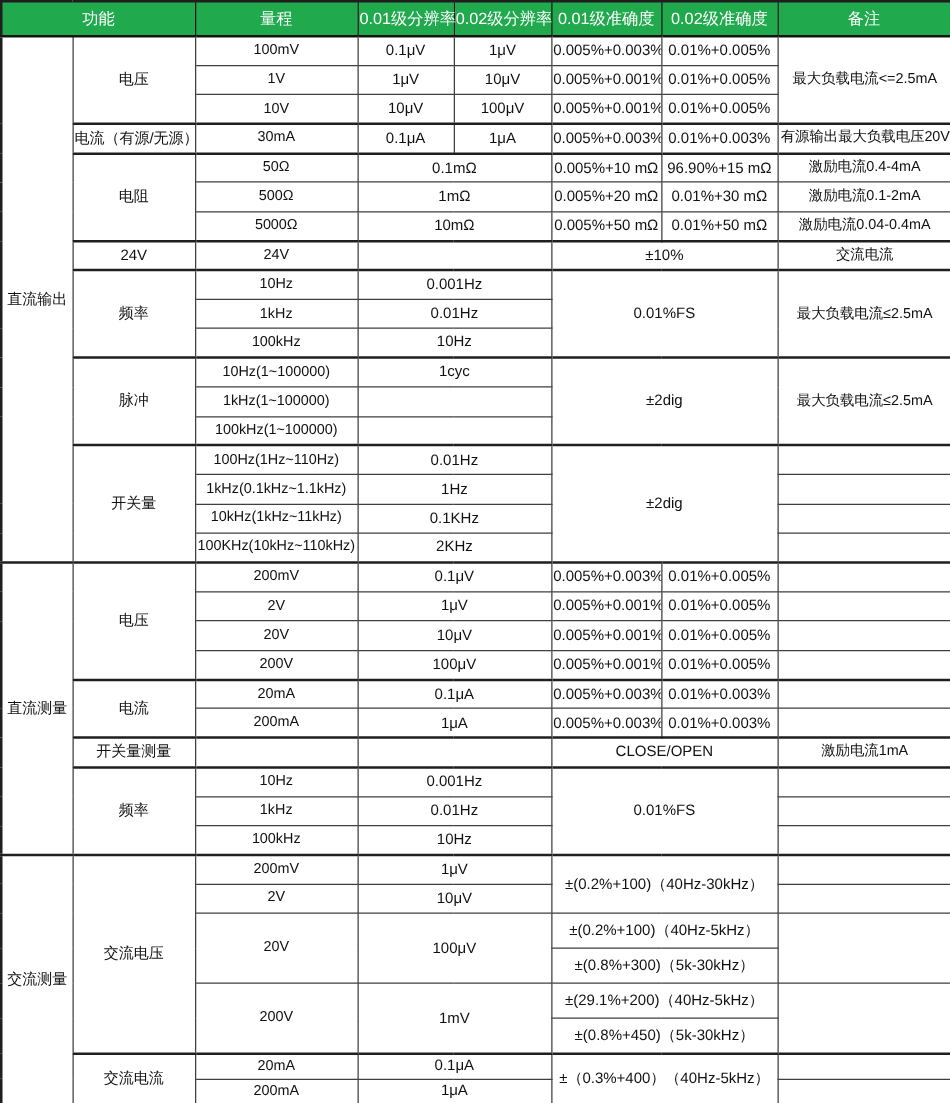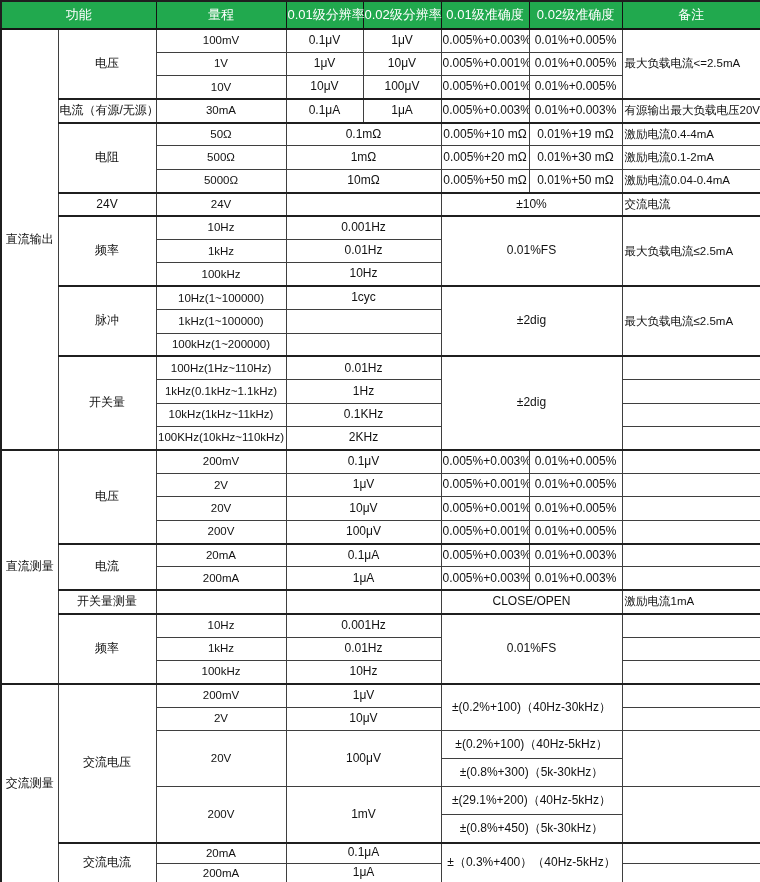--- a/index.html
+++ b/index.html
@@ -32,21 +32,21 @@
     font-size: 12px;
     color: #111111;
     text-align: center;
     vertical-align: middle;
     padding: 0 1px;
     line-height: 1.15;
     white-space: nowrap;
     overflow: hidden;
   }
   td.range, td.note { font-size: 11.5px; }
-  td.note { text-align: left; padding-left: 2px; }
+  td.note { text-align: center; padding-left: 2px; }
   tr.bt > td { border-top: 2px solid #1f1f1f; }
 </style>
 </head>
 <body>
 
 <table class="spec">
   <colgroup>
     <col style="width:57px">
       <col style="width:98px">
       <col style="width:130px">
@@ -98,21 +98,21 @@
     <td>1μA</td>
     <td>0.005%+0.003%</td>
     <td>0.01%+0.003%</td>
     <td class="note">有源输出最大负载电压20V</td>
   </tr>
   <tr class="bt">
     <td rowspan="3">电阻</td>
     <td class="range">50Ω</td>
     <td colspan="2">0.1mΩ</td>
     <td>0.005%+10 mΩ</td>
-    <td>0.01%+19 mΩ</td>
+    <td>96.90%+15 mΩ</td>
     <td class="note">激励电流0.4-4mA</td>
   </tr>
   <tr>
     <td class="range">500Ω</td>
     <td colspan="2">1mΩ</td>
     <td>0.005%+20 mΩ</td>
     <td>0.01%+30 mΩ</td>
     <td class="note">激励电流0.1-2mA</td>
   </tr>
   <tr>
@@ -149,21 +149,21 @@
     <td class="range">10Hz(1~100000)</td>
     <td colspan="2">1cyc</td>
     <td colspan="2" rowspan="3">±2dig</td>
     <td class="note" rowspan="3">最大负载电流≤2.5mA</td>
   </tr>
   <tr>
     <td class="range">1kHz(1~100000)</td>
     <td colspan="2"></td>
   </tr>
   <tr>
-    <td class="range">100kHz(1~200000)</td>
+    <td class="range">100kHz(1~100000)</td>
     <td colspan="2"></td>
   </tr>
   <tr class="bt">
     <td rowspan="4">开关量</td>
     <td class="range">100Hz(1Hz~110Hz)</td>
     <td colspan="2">0.01Hz</td>
     <td colspan="2" rowspan="4">±2dig</td>
     <td class="note"></td>
   </tr>
   <tr>

